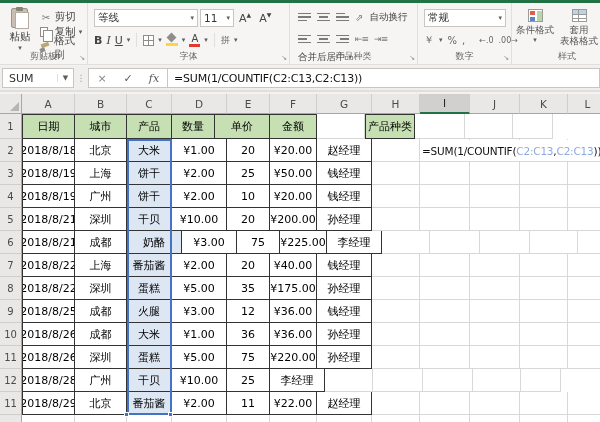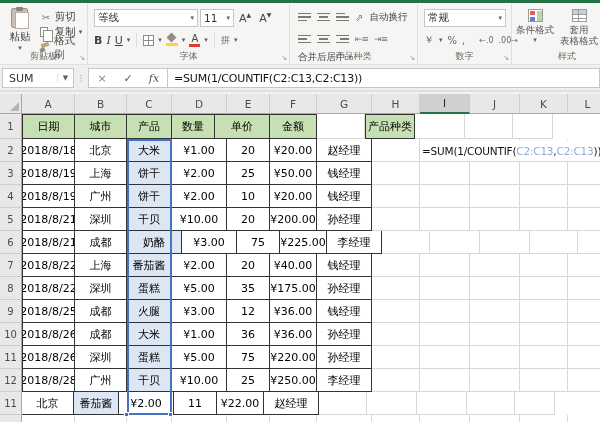--- a/index.html
+++ b/index.html
@@ -472,30 +472,30 @@
         <div class="cell " style="width: 48px; height: 23px;"></div>
         <div class="cell " style="width: 40px; height: 23px;"></div>
       </div>
       <div class="srow">
         <div class="cell gutter" style="width: 22px; height: 23px;">12</div>
         <div class="cell tb tl" style="width: 53px; height: 23px;">2018/8/28</div>
         <div class="cell tb" style="width: 52px; height: 23px;">广州</div>
         <div class="cell tb range" style="width: 45px; height: 23px;">干贝</div>
         <div class="cell tb" style="width: 55px; height: 23px;">¥10.00</div>
         <div class="cell tb" style="width: 43px; height: 23px;">25</div>
-        <div class="cell tb" style="width: 47px; height: 23px;">¥250.00</div>
         <div class="cell tb" style="width: 55px; height: 23px;">李经理</div>
         <div class="cell " style="width: 48px; height: 23px;"></div>
         <div class="cell " style="width: 50px; height: 23px;"></div>
         <div class="cell " style="width: 50px; height: 23px;"></div>
         <div class="cell " style="width: 48px; height: 23px;"></div>
         <div class="cell " style="width: 40px; height: 23px;"></div>
       </div>
       <div class="srow">
         <div class="cell gutter" style="width: 22px; height: 23px;">11</div>
+        <div class="cell tb tl" style="width: 53px; height: 23px;">2018/8/29</div>
         <div class="cell tb" style="width: 52px; height: 23px;">北京</div>
         <div class="cell tb range" style="width: 45px; height: 23px;">番茄酱</div>
         <div class="cell tb" style="width: 55px; height: 23px;">¥2.00</div>
         <div class="cell tb" style="width: 43px; height: 23px;">11</div>
         <div class="cell tb" style="width: 47px; height: 23px;">¥22.00</div>
         <div class="cell tb" style="width: 55px; height: 23px;">赵经理</div>
         <div class="cell " style="width: 48px; height: 23px;"></div>
         <div class="cell " style="width: 50px; height: 23px;"></div>
         <div class="cell " style="width: 50px; height: 23px;"></div>
         <div class="cell " style="width: 48px; height: 23px;"></div>

